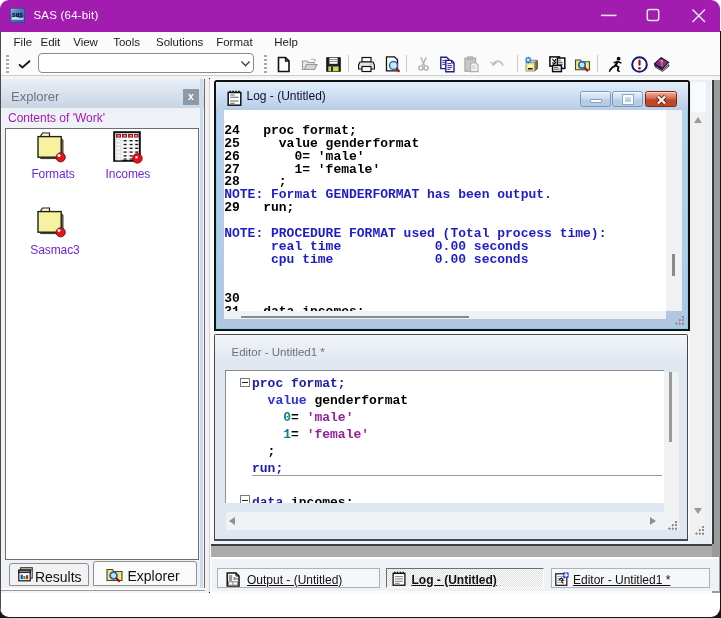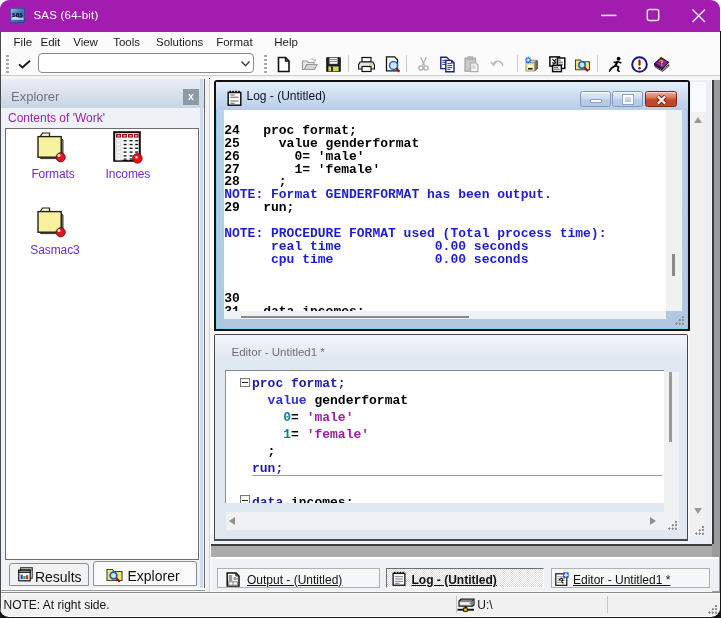--- a/index.html
+++ b/index.html
@@ -455,29 +455,13 @@
       <svg style="position:absolute;left:3px;top:2.5px;width:14px;height:14px;" viewBox="0 0 14 14">
         <rect x="0.8" y="1.8" width="11" height="11.5" fill="#fff" stroke="#111" stroke-width="1.2"></rect>
         <path d="M2.2 4.5 h8 M2.2 6.5 h8 M2.2 8.5 h8 M2.2 10.5 h5" stroke="#999" stroke-width="0.8"></path>
         <rect x="8.2" y="0.4" width="5.4" height="5.4" fill="#2244dd"></rect>
         <path d="M9 3.1 h4 M11 1.1 v4" stroke="#fff" stroke-width="1.3"></path>
         <path d="M4 8 l2.5 -2 l1.5 2 l-1.5 1 l1.8 2.5" stroke="#111" stroke-width="1.2" fill="none"></path>
       </svg>
       <span style="left:21px;">Editor - Untitled1 *</span>
     </div>
   </div>
-  <div id="statusbar" class="abs">
-    <span style="left:3.5px;">NOTE: At right side.</span>
-    <div class="ssep" style="left:455.5px;"></div>
-    <svg style="position:absolute;left:456.5px;top:4.6px;width:19px;height:14px;" viewBox="0 0 19 14">
-      <path d="M2 3 L4 1.2 L17 1.2 L17 6.8 L15.5 8.2 L2 8.2 Z" fill="#dcdcdc" stroke="#1a1a1a" stroke-width="1.2"></path>
-      <path d="M2 3 L15 3 L15 8 M15 3 L17 1.4" fill="none" stroke="#1a1a1a" stroke-width="0.9"></path>
-      <rect x="3.2" y="4.6" width="9.5" height="1.6" fill="#f4f4f4"></rect>
-      <rect x="12.6" y="4.6" width="1.8" height="1.6" fill="#00c832"></rect>
-      <rect x="7.6" y="8.2" width="2.2" height="2.6" fill="#111"></rect>
-      <rect x="0.5" y="10.8" width="16.5" height="1.9" fill="#111"></rect>
-      <rect x="6.7" y="10" width="3.6" height="3.4" fill="#d8cc00" stroke="#111" stroke-width="0.9"></rect>
-    </svg>
-    <span style="left:477.3px;">U:\</span>
-    <div class="ssep" style="left:606.5px;"></div>
-    <div class="gripdots" style="left:707px;top:11px;"></div>
-  </div>
 </div>
 
 </body></html>

